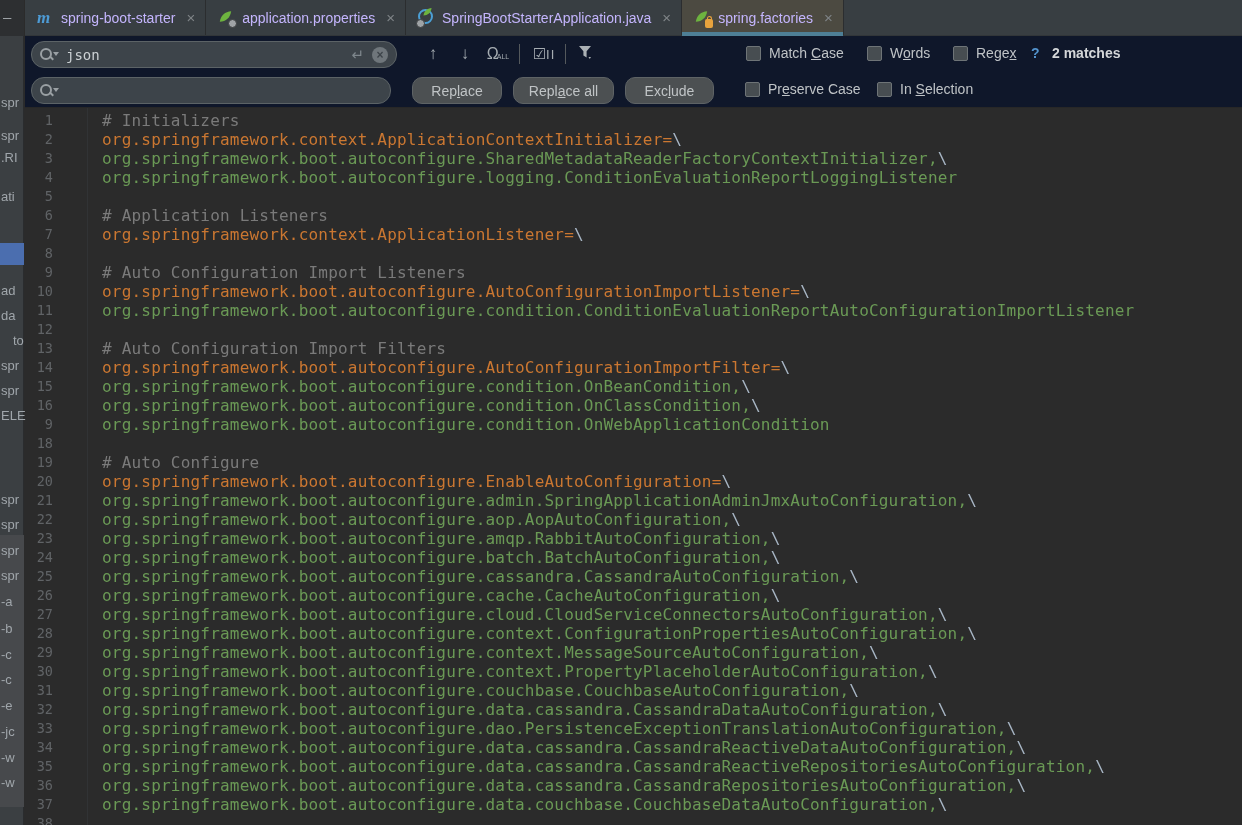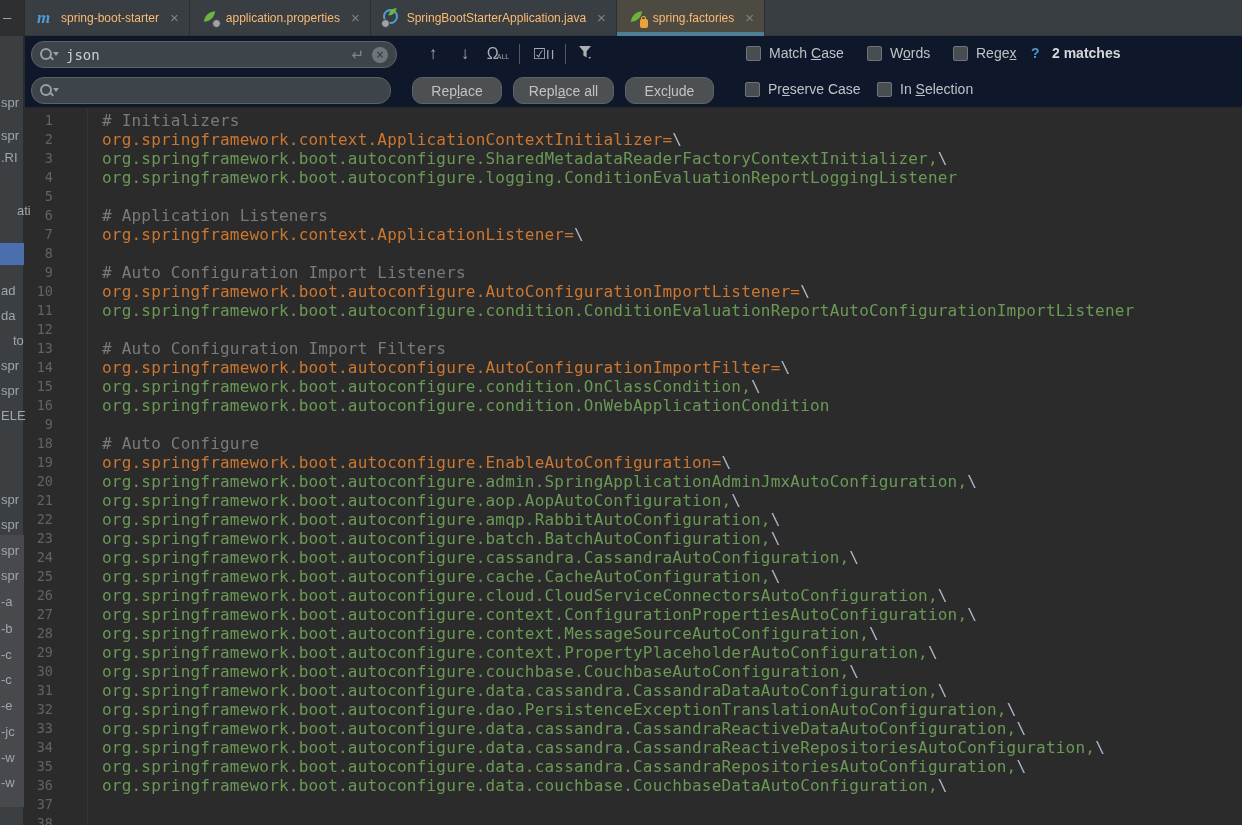--- a/index.html
+++ b/index.html
@@ -13,21 +13,21 @@
   .strip-thumb { position:absolute; left:0; width:24px; background:#47494c; }
   .strip-sel { position:absolute; left:0; width:24px; background:#4b6eaf; }
   .strip-frag { position:absolute; left:1px; color:#a0a6ab; font-size:13px; white-space:nowrap; }
 
   
   .main { position:absolute; left:25px; top:0; width:1217px; height:825px; }
 
   
   .tabbar { position:relative; height:36px; background:#383e42; border-bottom:1px solid #323639; display:flex; align-items:stretch; }
   .tab { display:flex; align-items:center; gap:7px; padding:0 10px 0 12px; border-right:1px solid #2b2d2f; position:relative; cursor:default; }
-  .tab .tab-label { color:#fdba74; font-size:12px; white-space:nowrap; }
+  .tab .tab-label { color:#c4b5fd; font-size:14px; white-space:nowrap; }
   .tab .tab-close { color:#7f8487; font-size:15px; margin-left:4px; }
   .tab.active { background:#4c4a41; }
   .tab.active::after { content:""; position:absolute; left:0; right:0; bottom:-1px; height:4px; background:var(--tab-underline,#4e7f96); }
   .ticon { width:17px; height:17px; position:relative; display:inline-block; flex:0 0 auto; }
   .maven-m { font-family:"Liberation Serif", serif; font-style:italic; font-weight:bold; font-size:17px; color:#4d9bd5; line-height:17px; }
   .leaf { position:absolute; left:0; top:1px; width:15px; height:14px; }
   .badge { position:absolute; right:-2px; bottom:-2px; width:9px; height:9px; border-radius:50%; background:#9fa3a6; border:1px solid #3a3d3f; }
   .lockbadge { position:absolute; right:-2px; bottom:-2px; width:8px; height:9px; background:#e8a33d; border-radius:2px; }
   .lockbadge::before { content:""; position:absolute; left:1.5px; top:-3px; width:3px; height:3px; border:1.5px solid #e8a33d; border-bottom:none; border-radius:3px 3px 0 0; }
   .bootring { position:absolute; left:0; top:0; width:15px; height:15px; border-radius:50%; border:2px solid #4b9fd5; }
@@ -74,21 +74,21 @@
 <div class="window">
 
   <div class="left-strip">
     <div class="strip-top">–</div>
     <div class="strip-thumb" style="top: 535px; height: 272px;"></div>
     <div class="strip-sel" style="height: 22px; top: 243px;"></div>
     <div>
         <div class="strip-frag" style="top: 95px;">spr</div>
         <div class="strip-frag" style="top: 128px;">spr</div>
         <div class="strip-frag" style="top: 150px;">.RI</div>
-        <div class="strip-frag" style="top: 203px; padding-left: 16px;">ati</div>
+        <div class="strip-frag" style="top: 189px;">ati</div>
         <div class="strip-frag" style="top: 283px;">ad</div>
         <div class="strip-frag" style="top: 308px;">da</div>
         <div class="strip-frag" style="top: 333px; margin-left: 12px;">to</div>
         <div class="strip-frag" style="top: 358px;">spr</div>
         <div class="strip-frag" style="top: 383px;">spr</div>
         <div class="strip-frag" style="top: 408px;">ELE</div>
         <div class="strip-frag" style="top: 492px;">spr</div>
         <div class="strip-frag" style="top: 517px;">spr</div>
         <div class="strip-frag" style="top: 543px;">spr</div>
         <div class="strip-frag" style="top: 568px;">spr</div>
@@ -249,20 +249,21 @@
           <div class="cl"></div>
           <div class="cl"><span class="tok-comment"># Application Listeners</span></div>
           <div class="cl"><span class="tok-key">org.springframework.context.ApplicationListener=</span><span class="tok-cont">\</span></div>
           <div class="cl"></div>
           <div class="cl"><span class="tok-comment"># Auto Configuration Import Listeners</span></div>
           <div class="cl"><span class="tok-key">org.springframework.boot.autoconfigure.AutoConfigurationImportListener=</span><span class="tok-cont">\</span></div>
           <div class="cl"><span class="tok-value">org.springframework.boot.autoconfigure.condition.ConditionEvaluationReportAutoConfigurationImportListener</span></div>
           <div class="cl"></div>
           <div class="cl"><span class="tok-comment"># Auto Configuration Import Filters</span></div>
           <div class="cl"><span class="tok-key">org.springframework.boot.autoconfigure.AutoConfigurationImportFilter=</span><span class="tok-cont">\</span></div>
+          <div class="cl"><span class="tok-value">org.springframework.boot.autoconfigure.condition.OnBeanCondition,</span><span class="tok-cont">\</span></div>
           <div class="cl"><span class="tok-value">org.springframework.boot.autoconfigure.condition.OnClassCondition,</span><span class="tok-cont">\</span></div>
           <div class="cl"><span class="tok-value">org.springframework.boot.autoconfigure.condition.OnWebApplicationCondition</span></div>
           <div class="cl"></div>
           <div class="cl"><span class="tok-comment"># Auto Configure</span></div>
           <div class="cl"><span class="tok-key">org.springframework.boot.autoconfigure.EnableAutoConfiguration=</span><span class="tok-cont">\</span></div>
           <div class="cl"><span class="tok-value">org.springframework.boot.autoconfigure.admin.SpringApplicationAdminJmxAutoConfiguration,</span><span class="tok-cont">\</span></div>
           <div class="cl"><span class="tok-value">org.springframework.boot.autoconfigure.aop.AopAutoConfiguration,</span><span class="tok-cont">\</span></div>
           <div class="cl"><span class="tok-value">org.springframework.boot.autoconfigure.amqp.RabbitAutoConfiguration,</span><span class="tok-cont">\</span></div>
           <div class="cl"><span class="tok-value">org.springframework.boot.autoconfigure.batch.BatchAutoConfiguration,</span><span class="tok-cont">\</span></div>
           <div class="cl"><span class="tok-value">org.springframework.boot.autoconfigure.cassandra.CassandraAutoConfiguration,</span><span class="tok-cont">\</span></div>

